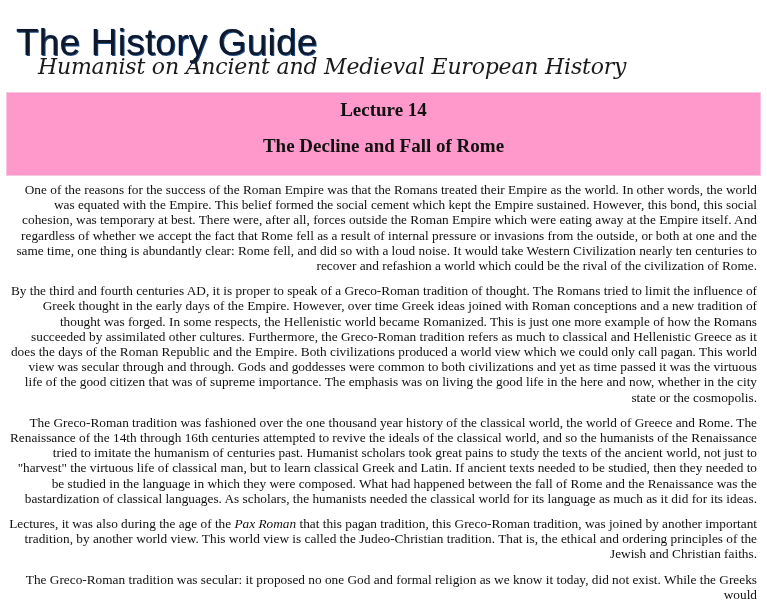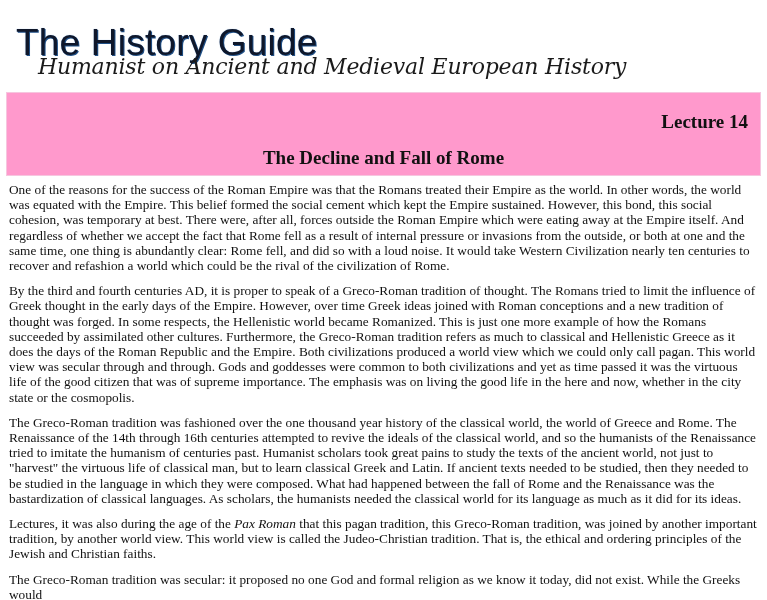--- a/index.html
+++ b/index.html
@@ -82,38 +82,38 @@
   .content {
     position: absolute;
     left: 9px;
     top: 182px;
     width: 748px;
   }
   .content p {
     margin: 0 0 10px 0;
     font-size: 13.3px;
     line-height: 15.2px;
-    text-align: left;
+    text-align: right;
     color: #111111;
   }
   .content em {
     font-style: italic;
   }
 </style>
 </head>
 <body>
 
 <header class="masthead">
   <div class="logo-title">The History Guide</div>
   <div class="logo-subtitle">Humanist on Ancient and Medieval European History</div>
 </header>
 
 <section class="lecture-banner">
-  <h1 class="lecture-number" style="margin:12px;text-align:right;">Lecture 14</h1>
-  <h2 class="lecture-title" style="margin:12px;">The Decline and Fall of Rome</h2>
+  <h1 class="lecture-number" style="margin:0;">Lecture 14</h1>
+  <h2 class="lecture-title" style="margin:0;">The Decline and Fall of Rome</h2>
 </section>
 
 <main class="content">
   <p>One of the reasons for the success of the Roman Empire was that the Romans treated their Empire as the world. In other words, the world was equated with the Empire. This belief formed the social cement which kept the Empire sustained. However, this bond, this social cohesion, was temporary at best. There were, after all, forces outside the Roman Empire which were eating away at the Empire itself. And regardless of whether we accept the fact that Rome fell as a result of internal pressure or invasions from the outside, or both at one and the same time, one thing is abundantly clear: Rome fell, and did so with a loud noise. It would take Western Civilization nearly ten centuries to recover and refashion a world which could be the rival of the civilization of Rome.</p>
   <p>By the third and fourth centuries AD, it is proper to speak of a Greco-Roman tradition of thought. The Romans tried to limit the influence of Greek thought in the early days of the Empire. However, over time Greek ideas joined with Roman conceptions and a new tradition of thought was forged. In some respects, the Hellenistic world became Romanized. This is just one more example of how the Romans succeeded by assimilated other cultures. Furthermore, the Greco-Roman tradition refers as much to classical and Hellenistic Greece as it does the days of the Roman Republic and the Empire. Both civilizations produced a world view which we could only call pagan. This world view was secular through and through. Gods and goddesses were common to both civilizations and yet as time passed it was the virtuous life of the good citizen that was of supreme importance. The emphasis was on living the good life in the here and now, whether in the city state or the cosmopolis.</p>
   <p>The Greco-Roman tradition was fashioned over the one thousand year history of the classical world, the world of Greece and Rome. The Renaissance of the 14th through 16th centuries attempted to revive the ideals of the classical world, and so the humanists of the Renaissance tried to imitate the humanism of centuries past. Humanist scholars took great pains to study the texts of the ancient world, not just to "harvest" the virtuous life of classical man, but to learn classical Greek and Latin. If ancient texts needed to be studied, then they needed to be studied in the language in which they were composed. What had happened between the fall of Rome and the Renaissance was the bastardization of classical languages. As scholars, the humanists needed the classical world for its language as much as it did for its ideas.</p>
   <p><span>Lectures, it was also during the age of the </span><em>Pax Roman</em><span> that this pagan tradition, this Greco-Roman tradition, was joined by another important tradition, by another world view. This world view is called the Judeo-Christian tradition. That is, the ethical and ordering principles of the Jewish and Christian faiths.</span></p>
   <p>The Greco-Roman tradition was secular: it proposed no one God and formal religion as we know it today, did not exist. While the Greeks would</p>
 </main>
 

